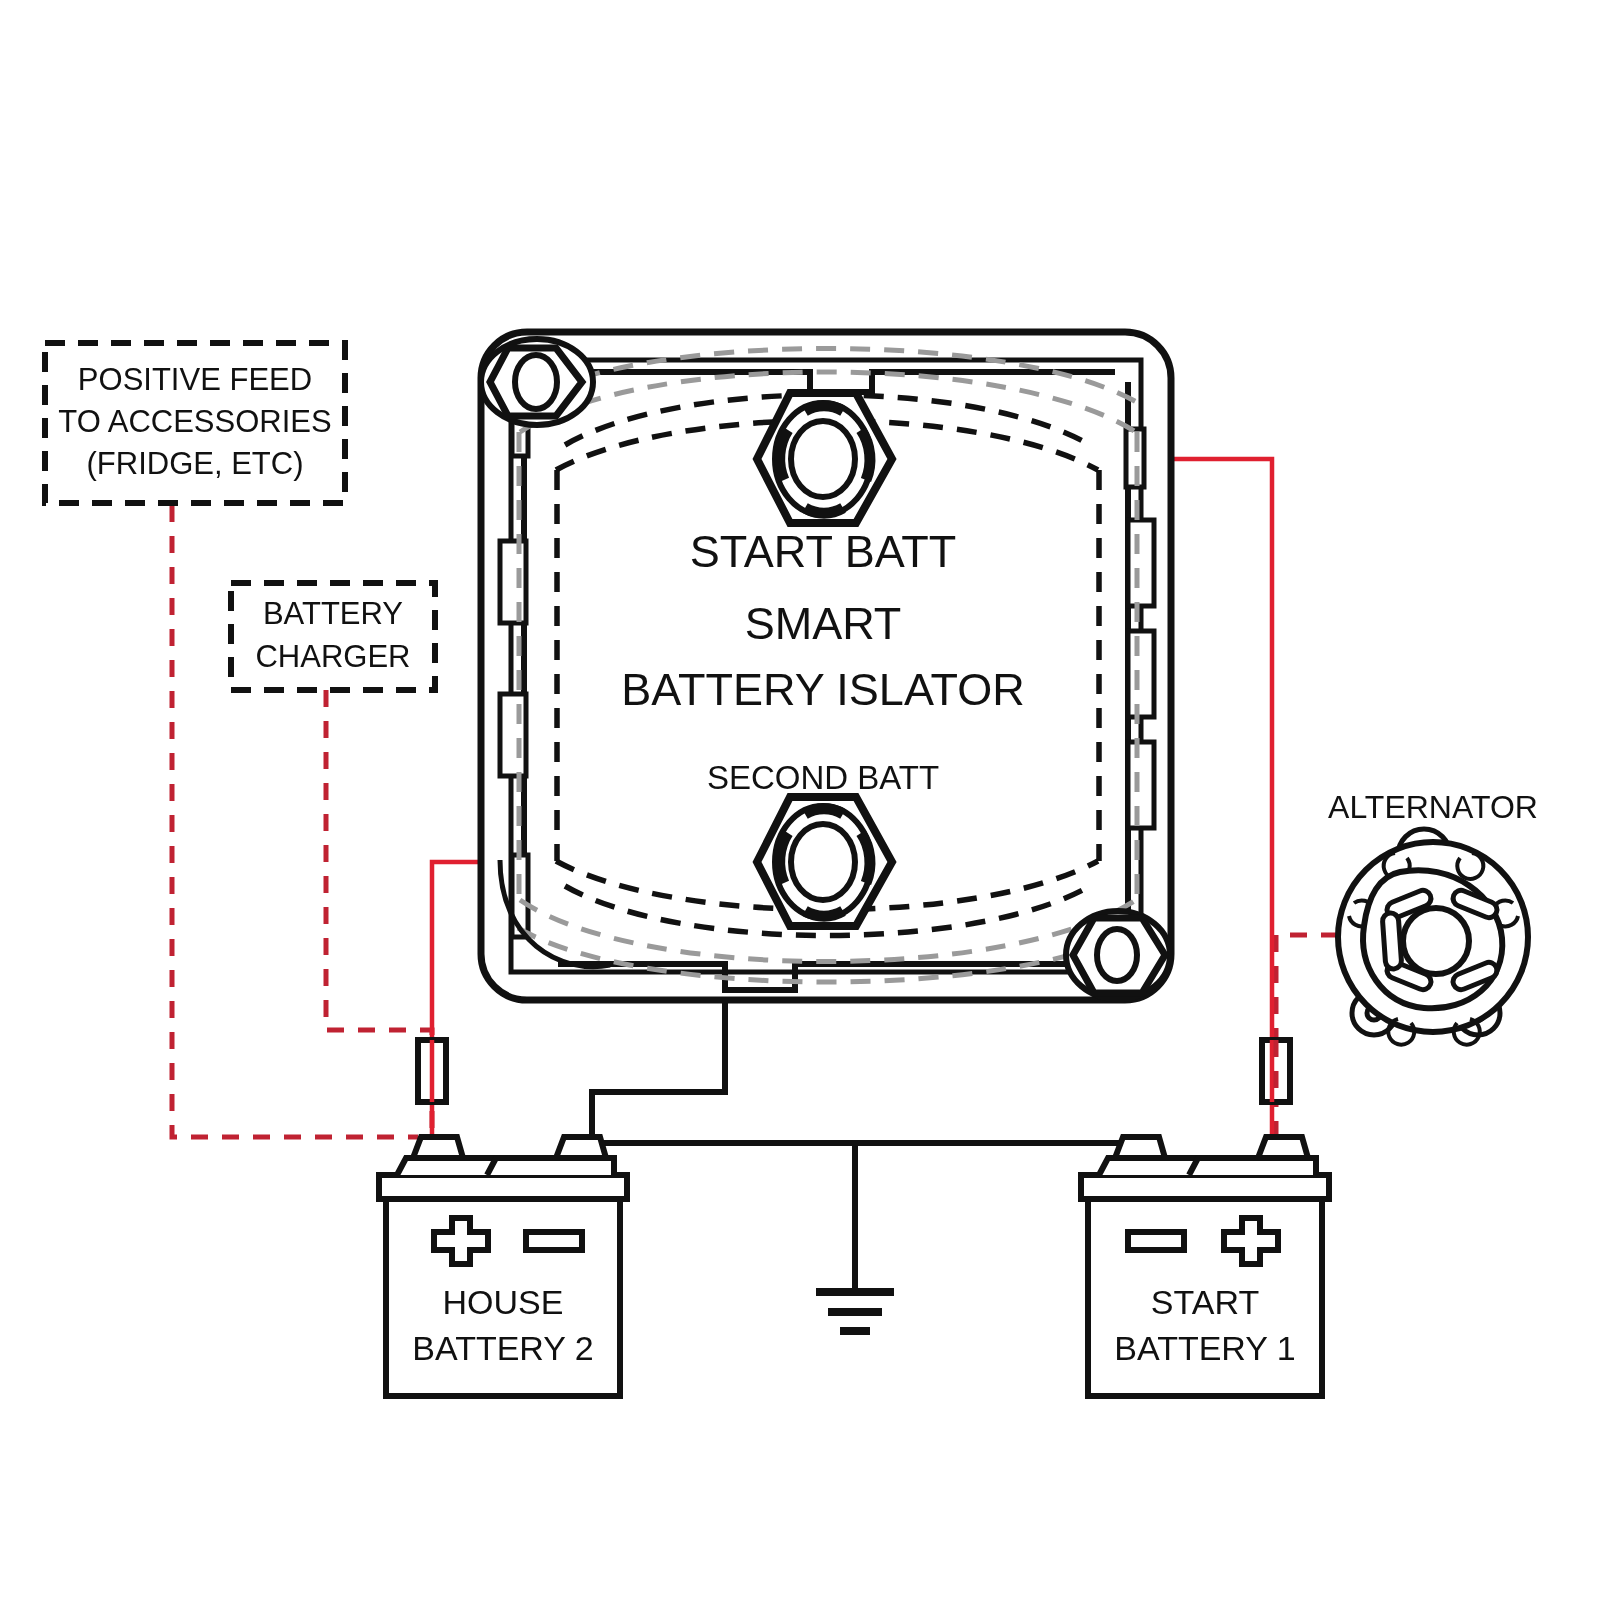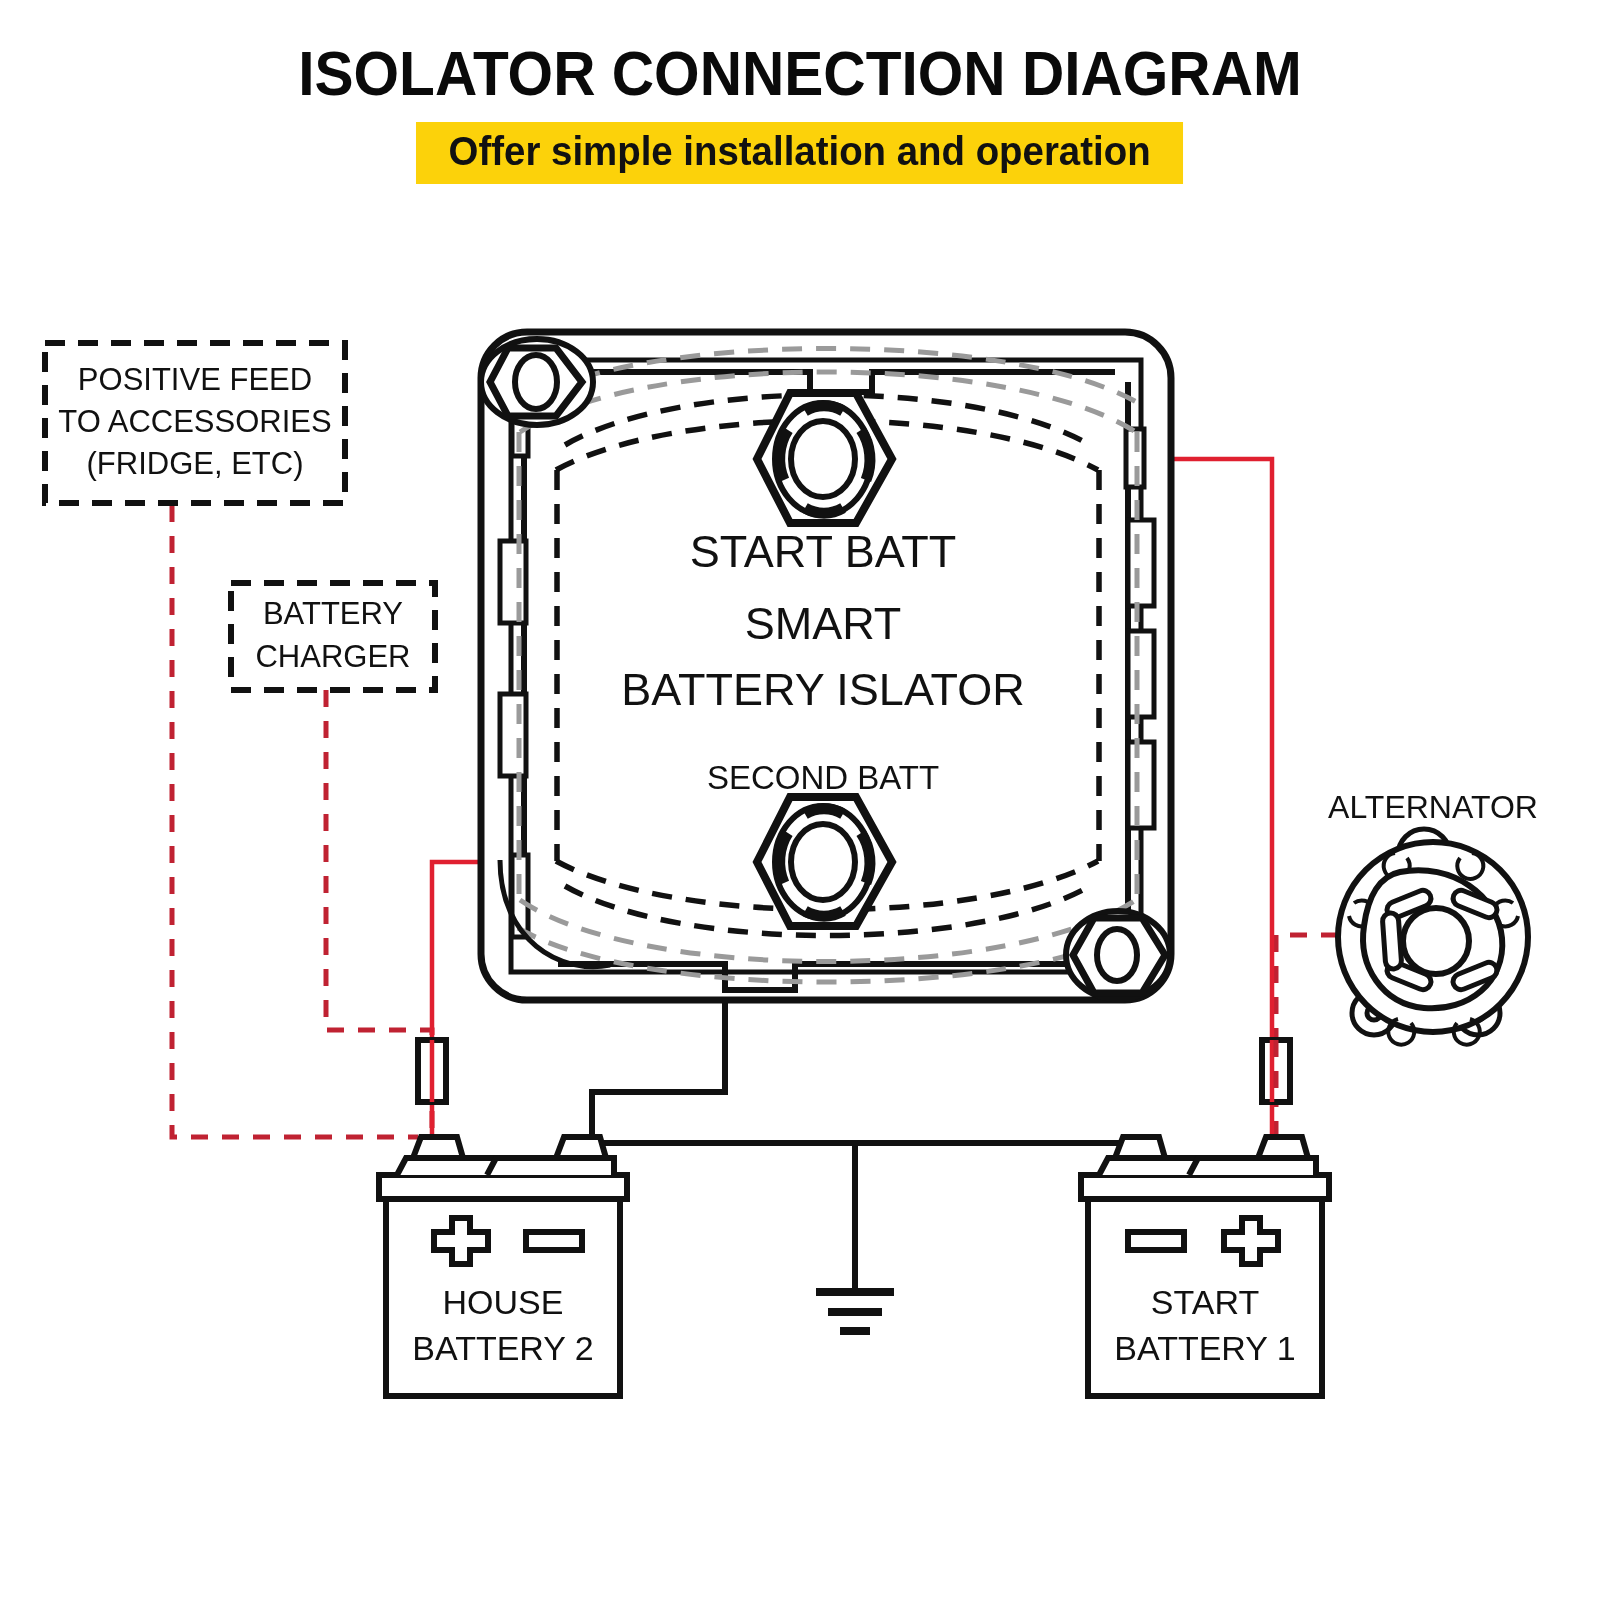--- a/index.html
+++ b/index.html
@@ -69,26 +69,20 @@
     font-family: "Liberation Sans Narrow", "Liberation Sans", sans-serif;
     fill: #111111;
     font-weight: normal;
   }
 </style>
 </head>
 <body>
 
 <div id="stage">
 
-  <div class="header">
-    <div class="title">ISOLATOR CONNECTION DIAGRAM</div>
-    <div class="subtitle-wrap">
-      <span class="subtitle">Offer simple installation and operation</span>
-    </div>
-  </div>
 
   <svg id="diagram" width="1600" height="1600" viewBox="0 0 1600 1600">
 
     <g>
       <path d="M 172,505 L 172,1137 L 418,1137" fill="none" stroke="#C02232" stroke-width="5" stroke-dasharray="17,14" stroke-linecap="butt"></path>
     </g>
 
     <g>
       <path d="M 326,690 L 326,1030 L 432,1030 L 432,1137" fill="none" stroke="#C02232" stroke-width="5" stroke-dasharray="17,14" stroke-linecap="butt"></path>
     </g>

